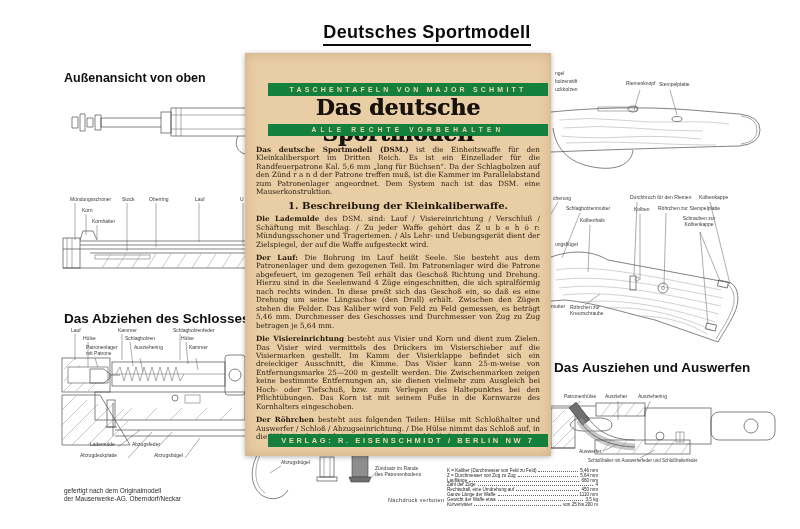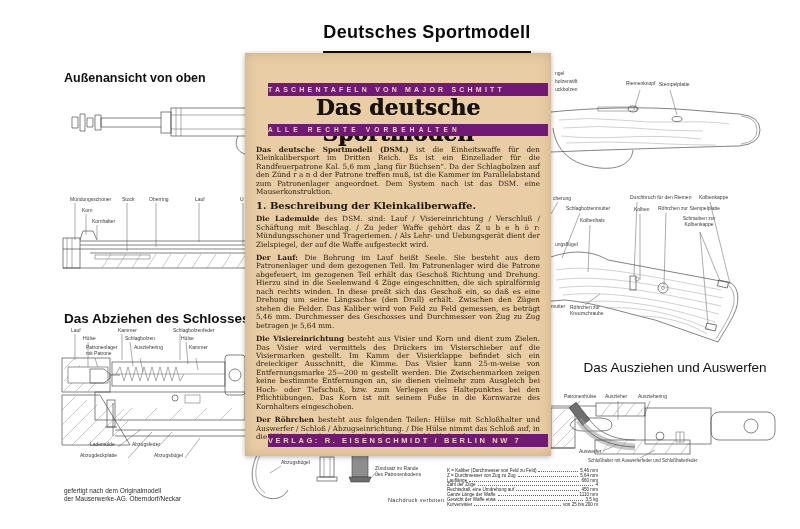--- a/index.html
+++ b/index.html
@@ -1,23 +1,23 @@
 <!DOCTYPE html>
 <html><head>
 <meta charset="utf-8">
 <style>
   html,body{margin:0;padding:0;background:#ffffff;}
   .canvas{position:relative;width:800px;height:529px;background:#ffffff;overflow:hidden;
           font-family:"Liberation Sans",sans-serif;color:#111;}
   
   .h-main{position:absolute;left:250px;top:22px;width:330px;text-align:center;}
   .h-main span{display:inline-block;font-size:18px;font-weight:bold;color:#0b0b0b;
-               border-bottom:2.5px solid #0b0b0b;padding-bottom:8px;letter-spacing:.3px;margin-left:24px;}
+               border-bottom:2.5px solid #0b0b0b;padding-bottom:1px;letter-spacing:.3px;margin-left:24px;}
   .h-left{position:absolute;font-weight:bold;color:#101010;font-size:12.5px;white-space:nowrap;}
-  .h-right{position:absolute;left:554px;top:360px;width:242px;text-align:center;font-weight:normal;
+  .h-right{position:absolute;left:554px;top:360px;width:242px;font-weight:bold;
            font-size:13.5px;line-height:15px;color:#101010;}
   
   .dlabel{position:absolute;font-size:5px;line-height:5.6px;color:#3a3a3a;white-space:pre-line;}
   .dlabel.center{text-align:center;}
   .credit{position:absolute;left:64px;top:487px;font-size:6.5px;line-height:8px;color:#2c2c2c;}
   .copyright{position:absolute;left:388px;top:497px;font-size:5.5px;letter-spacing:.4px;color:#333;}
   
   .spec-table{position:absolute;left:447px;top:469px;width:151px;font-size:4.6px;line-height:4.8px;color:#232323;}
   .spec-row{display:flex;align-items:baseline;}
   .spec-label{white-space:nowrap;}
@@ -25,32 +25,32 @@
   .spec-value{white-space:nowrap;}
   
   svg{position:absolute;overflow:visible;}
   .ln{fill:none;stroke:#4d4d4d;stroke-width:.7;}
   .lnt{fill:none;stroke:#5a5a5a;stroke-width:.5;}
   .hatch{fill:none;stroke:#7a7a7a;stroke-width:.4;}
   .grain{fill:none;stroke:#8a8a8a;stroke-width:.4;}
   
   .card{position:absolute;left:245px;top:53px;width:306px;height:403px;background:#e9cda4;
         box-shadow:0 1px 5px rgba(0,0,0,.3), inset 0 0 12px rgba(120,85,40,.25);}
-  .band{position:absolute;left:3px;right:3px;background:#701a75;color:#ecd9b0;
+  .band{position:absolute;left:3px;right:3px;background:#15803d;color:#ecd9b0;text-align:center;
         font-weight:bold;white-space:nowrap;overflow:hidden;margin-left:20px;}
   #band-top{top:30px;height:13px;font-size:7px;line-height:13px;letter-spacing:3.2px;}
   #band-rights{top:71px;height:12px;font-size:6.5px;line-height:12px;letter-spacing:4.2px;}
   #band-publisher{top:381px;height:13px;font-size:7.5px;line-height:13px;letter-spacing:2.6px;}
   .card-title{position:absolute;top:41px;left:0;right:0;text-align:center;
               font-family:"DejaVu Serif",serif;font-weight:bold;font-size:22px;color:#17120c;
               text-shadow:.4px 0 0 #17120c;}
   .card-body{position:absolute;left:11px;right:11px;top:93px;font-family:"DejaVu Serif",serif;
              font-size:7.2px;line-height:8.45px;text-align:justify;color:#261a0d;}
   .card-body p{margin:0 0 5px;}
-  .card-h{text-align:left;font-weight:bold;font-size:10px;margin:5px 0 5px;color:#1c140a;
+  .card-h{text-align:center;font-weight:bold;font-size:10px;margin:5px 0 5px;color:#1c140a;
           font-family:"DejaVu Serif",serif;}
   .lead{font-weight:bold;}
 </style>
 </head>
 <body>
 
 <div class="canvas">
 
   <div class="h-main">
     <span>Deutsches Sportmodell</span>

